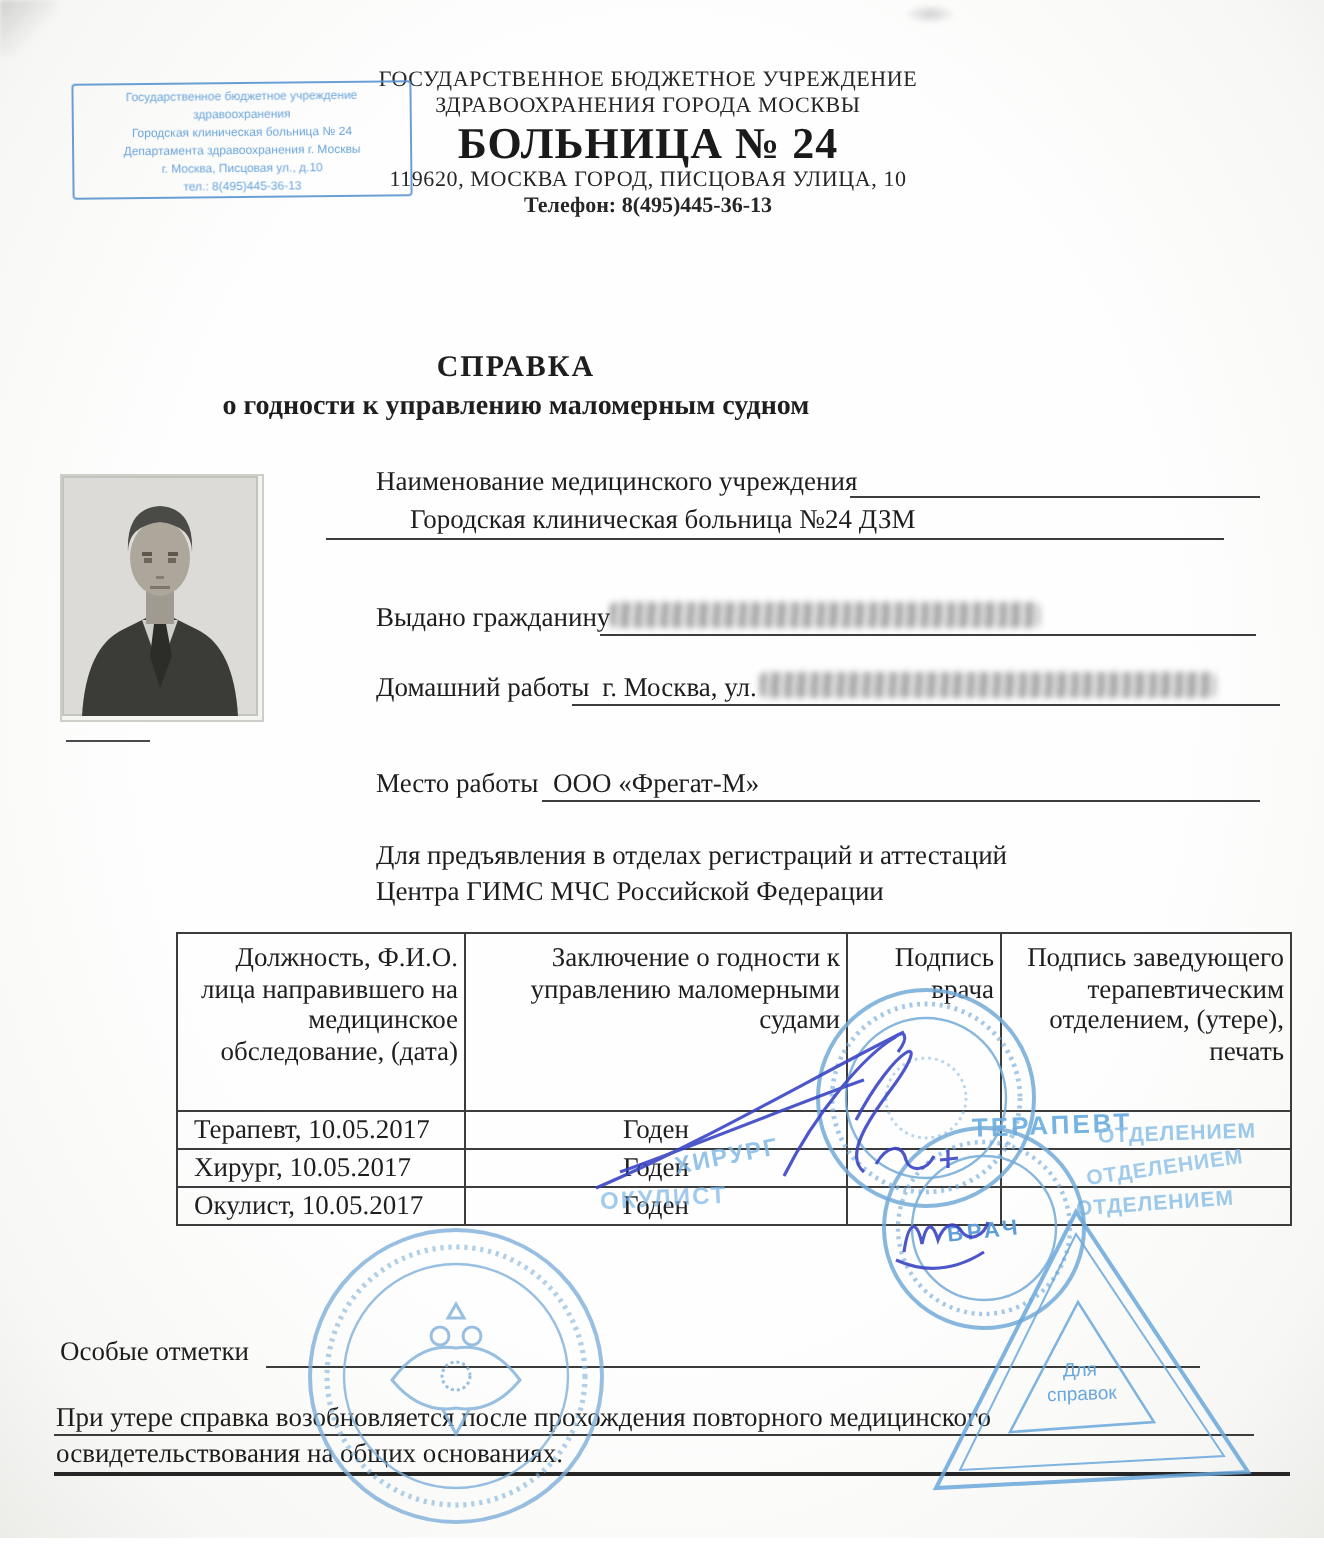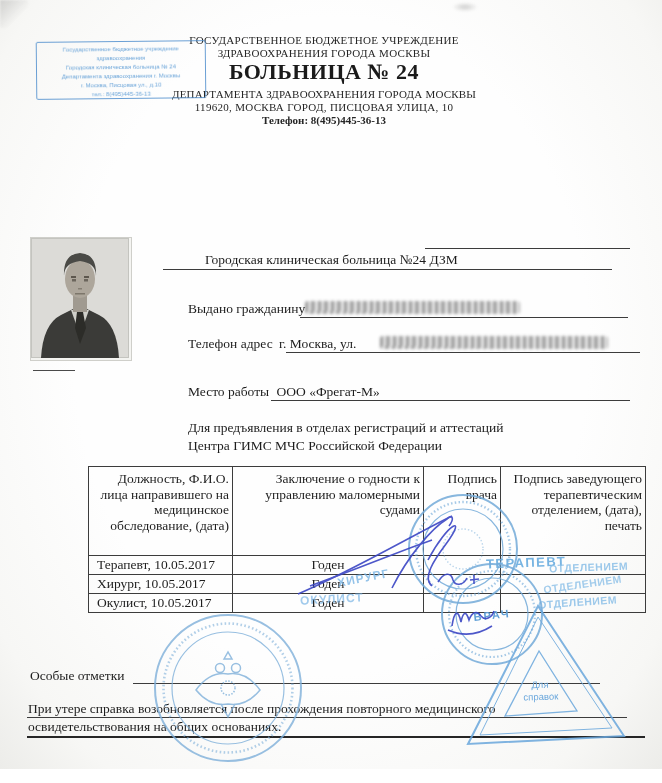--- a/index.html
+++ b/index.html
@@ -59,33 +59,36 @@
 
 <div class="page">
 
   <div class="noise" style="left:0;top:0;width:28px;height:28px;background:linear-gradient(135deg,rgba(120,120,120,.28),rgba(120,120,120,0) 65%);"></div>
   <div class="noise" style="left:452px;top:2px;width:26px;height:10px;background:radial-gradient(rgba(110,110,110,.3),rgba(110,110,110,0) 70%);"></div>
 
   <div class="hdr">
     <div class="sm">ГОСУДАРСТВЕННОЕ БЮДЖЕТНОЕ УЧРЕЖДЕНИЕ</div>
     <div class="sm">ЗДРАВООХРАНЕНИЯ ГОРОДА МОСКВЫ</div>
     <div class="big2">БОЛЬНИЦА № 24</div>
-    <div class="dep">ДЕПАРТАМЕНТА ЗДРАВООХРАНЕНИЯ ГОРОДА МОСКВЫ</div>
     <div class="sm">119620, МОСКВА ГОРОД, ПИСЦОВАЯ УЛИЦА, 10</div>
     <div class="phone">Телефон: 8(495)445-36-13</div>
   </div>
 
   <div class="corner-stamp">
     <div>Государственное бюджетное учреждение здравоохранения</div>
     <div>Городская клиническая больница № 24</div>
     <div>Департамента здравоохранения г. Москвы</div>
     <div>г. Москва, Писцовая ул., д.10</div>
     <div>тел.: 8(495)445-36-13</div>
   </div>
 
+  <div class="title-block">
+    <div class="t1">СПРАВКА</div>
+    <div class="t2">о годности к управлению маломерным судном</div>
+  </div>
 
   <div class="photo">
     <svg width="98" height="120" viewBox="0 0 98 120">
       <rect x="0" y="0" width="98" height="120" fill="#dcdbd7"></rect>
       <rect x="0" y="0" width="98" height="120" fill="none" stroke="#c4c4bf" stroke-width="2"></rect>
       <path d="M10 120 Q12 86 30 77 L42 71 L56 71 L68 77 Q86 86 88 120 Z" fill="#3b3b38"></path>
       <polygon points="40,72 58,72 49,97" fill="#cfcfc9"></polygon>
       <polygon points="46,74 52,74 55,90 49,106 44,90" fill="#2c2c28"></polygon>
       <rect x="42" y="57" width="14" height="17" fill="#a09a90"></rect>
       <ellipse cx="49" cy="41" rx="15" ry="19" fill="#ada69b"></ellipse>
@@ -93,30 +96,31 @@
       <rect x="40" y="38" width="5" height="2" fill="#5d574e"></rect>
       <rect x="53" y="38" width="5" height="2" fill="#5d574e"></rect>
       <rect x="41" y="41" width="4" height="2.5" fill="#6b655c"></rect>
       <rect x="53" y="41" width="4" height="2.5" fill="#6b655c"></rect>
       <rect x="47" y="50" width="4" height="1.5" fill="#847d72"></rect>
       <rect x="44" y="55" width="10" height="1.5" fill="#7d766b"></rect>
     </svg>
   </div>
   <div class="photo-sign"></div>
 
+  <div class="fline" style="left:188px;top:233px;">Наименование медицинского учреждения</div>
   <div class="uline" style="left:425px;top:248px;width:205px;"></div>
   <div class="fline" style="left:205px;top:252px;">Городская клиническая больница №24 ДЗМ</div>
   <div class="uline" style="left:163px;top:269px;width:449px;"></div>
 
   <div class="fline" style="left:188px;top:301px;">Выдано гражданину</div>
   <div class="smudge" style="left:305px;top:301px;width:215px;"></div>
   <div class="uline" style="left:300px;top:317px;width:328px;"></div>
 
   <div class="fline" style="left:188px;top:336px;">
-    <span>Телефон адрес</span>
+    <span>Домашний работы</span>
     <span style="margin-left:3px;">г. Москва, ул.</span>
   </div>
   <div class="smudge" style="left:380px;top:336px;width:228px;"></div>
   <div class="uline" style="left:286px;top:352px;width:354px;"></div>
 
   <div class="fline" style="left:188px;top:384px;">
     <span>Место работы</span>
     <span style="margin-left:4px;text-align:center;">ООО «Фрегат-М»</span>
   </div>
   <div class="uline" style="left:271px;top:400px;width:359px;"></div>
@@ -129,21 +133,21 @@
         <col style="width:144px">
         <col style="width:191px">
         <col style="width:77px">
         <col style="width:145px">
       </colgroup>
     <tbody>
         <tr>
       <th>Должность, Ф.И.О. лица направившего на медицинское обследование, (дата)</th>
       <th>Заключение о годности к управлению маломерными судами</th>
       <th>Подпись врача</th>
-      <th>Подпись заведующего терапевтическим отделением, (дата), печать</th>
+      <th>Подпись заведующего терапевтическим отделением, (утере), печать</th>
     </tr>
     <tr>
       <td>Терапевт, 10.05.2017</td>
       <td class="center">Годен</td>
       <td></td>
       <td></td>
     </tr>
     <tr>
       <td>Хирург, 10.05.2017</td>
       <td class="center">Годен</td>

